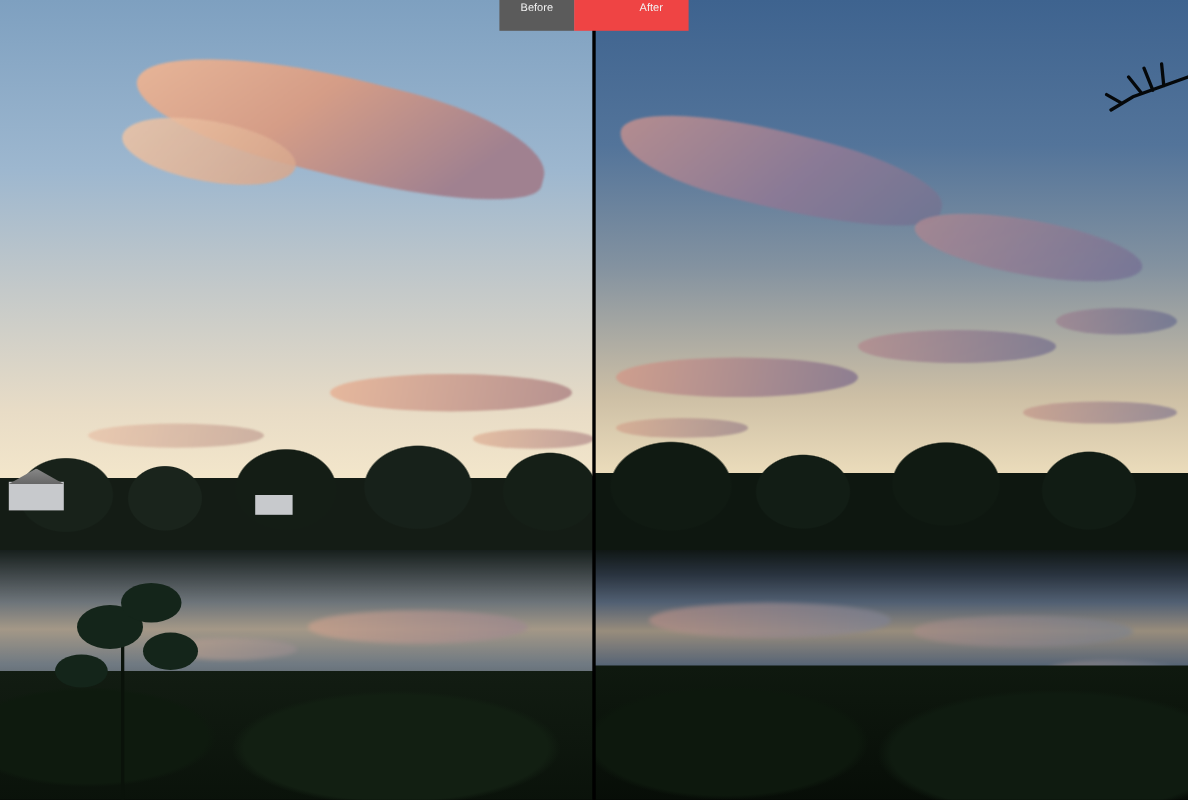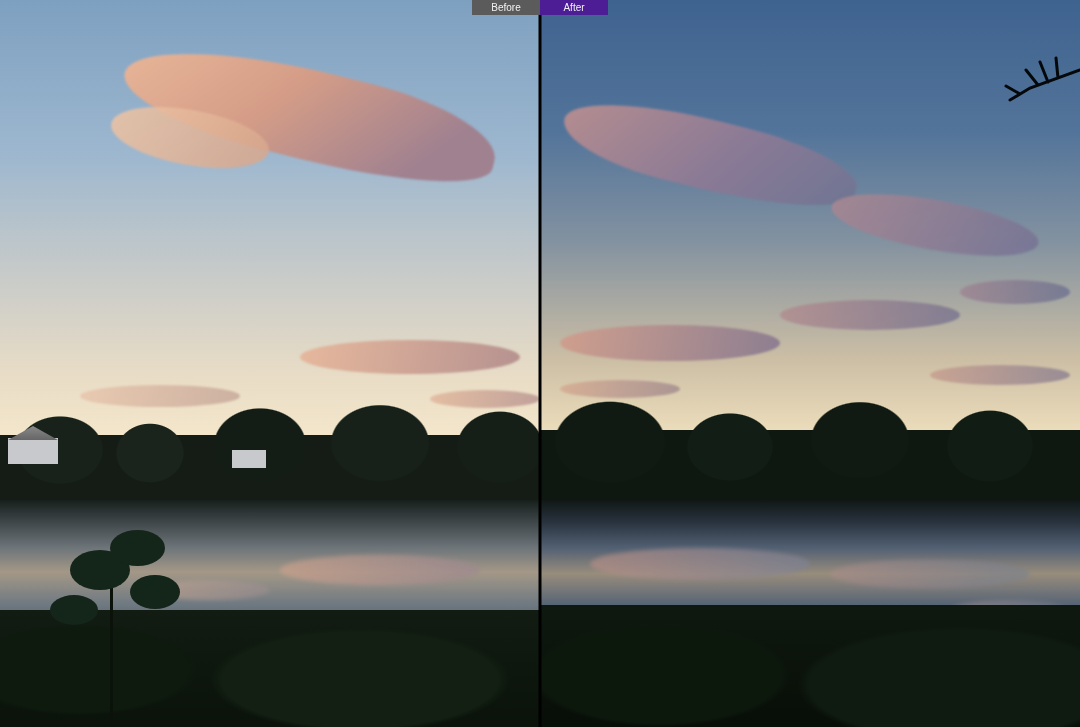--- a/index.html
+++ b/index.html
@@ -220,33 +220,33 @@
     box-shadow: 0 0 0 0.5px #000;
   }
 
   
   .ba-toggle {
     position: absolute;
     top: 0;
     left: 50%;
     transform: translateX(-50%);
     display: flex;
-    height: 15px;
+    height: 28px;
     font-size: 10px;
     line-height: 15px;
     color: #f2f2f2;
     user-select: none;
   }
   .ba-toggle .seg {
     width: 68px;
     text-align: center;
     cursor: pointer;
   }
   .ba-toggle .before-seg { background: #5b5b5b; }
-  .ba-toggle .after-seg  { background: #4c1d95; }
+  .ba-toggle .after-seg  { background: #ef4444; padding-left: 36px; }
 
 </style>
 </head>
 <body>
 
 <div class="canvas">
 
   <div class="before-sky"></div>
   <div class="cloud bc1"></div>
   <div class="cloud bc1b"></div>

